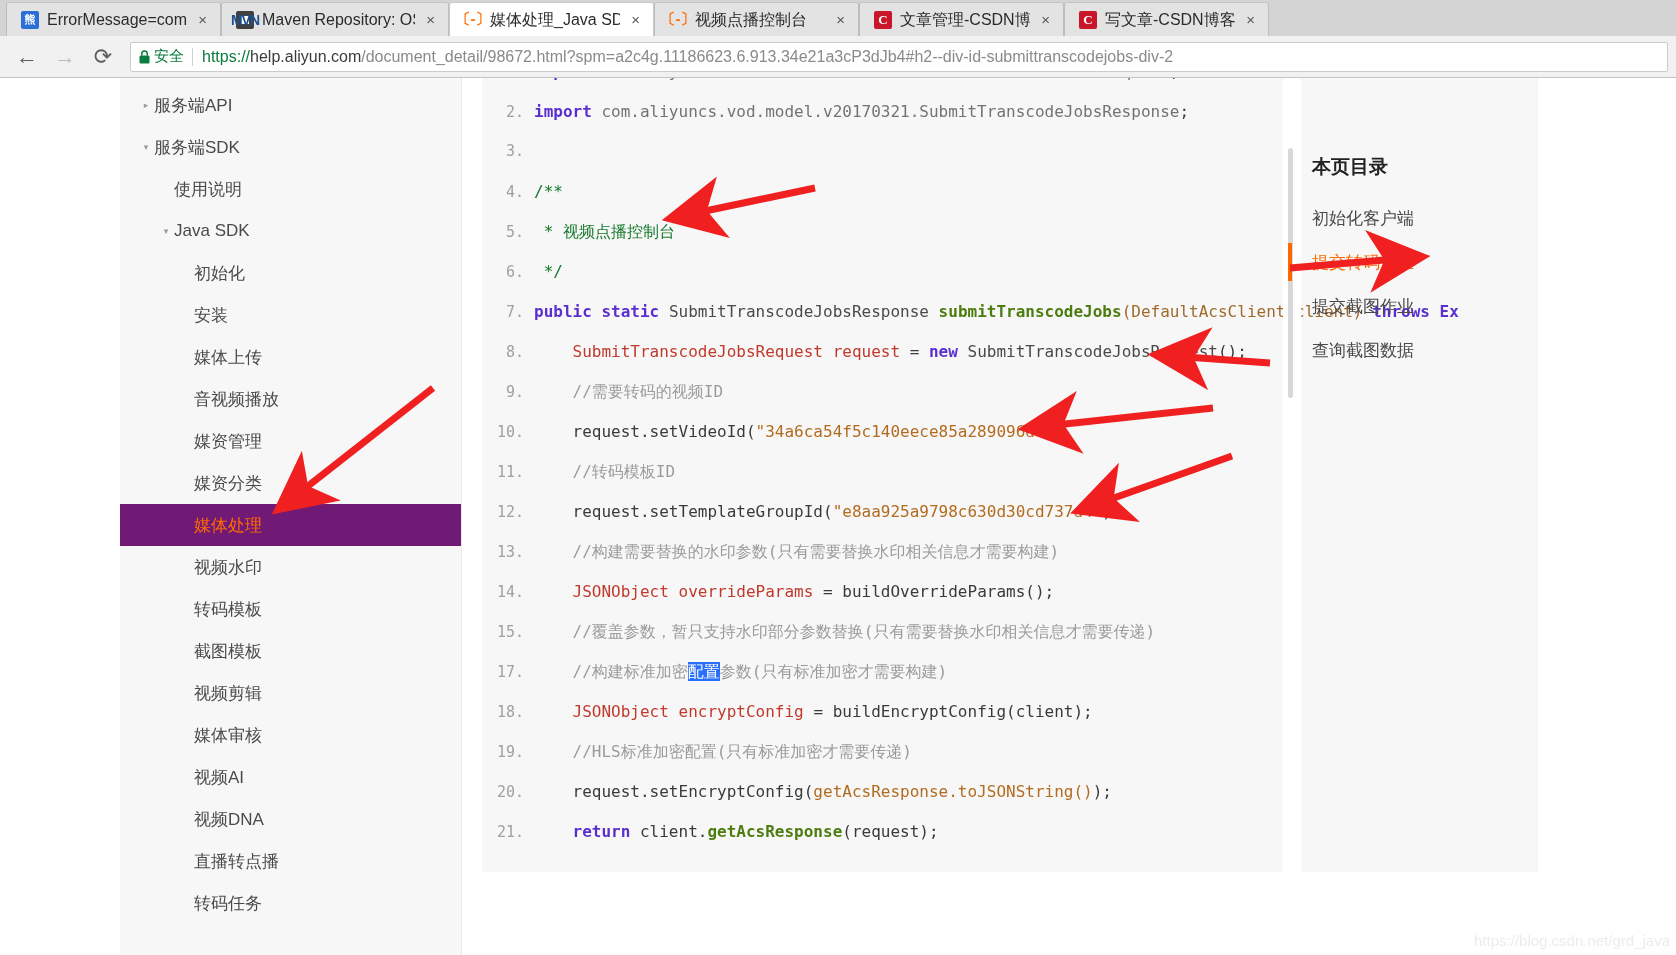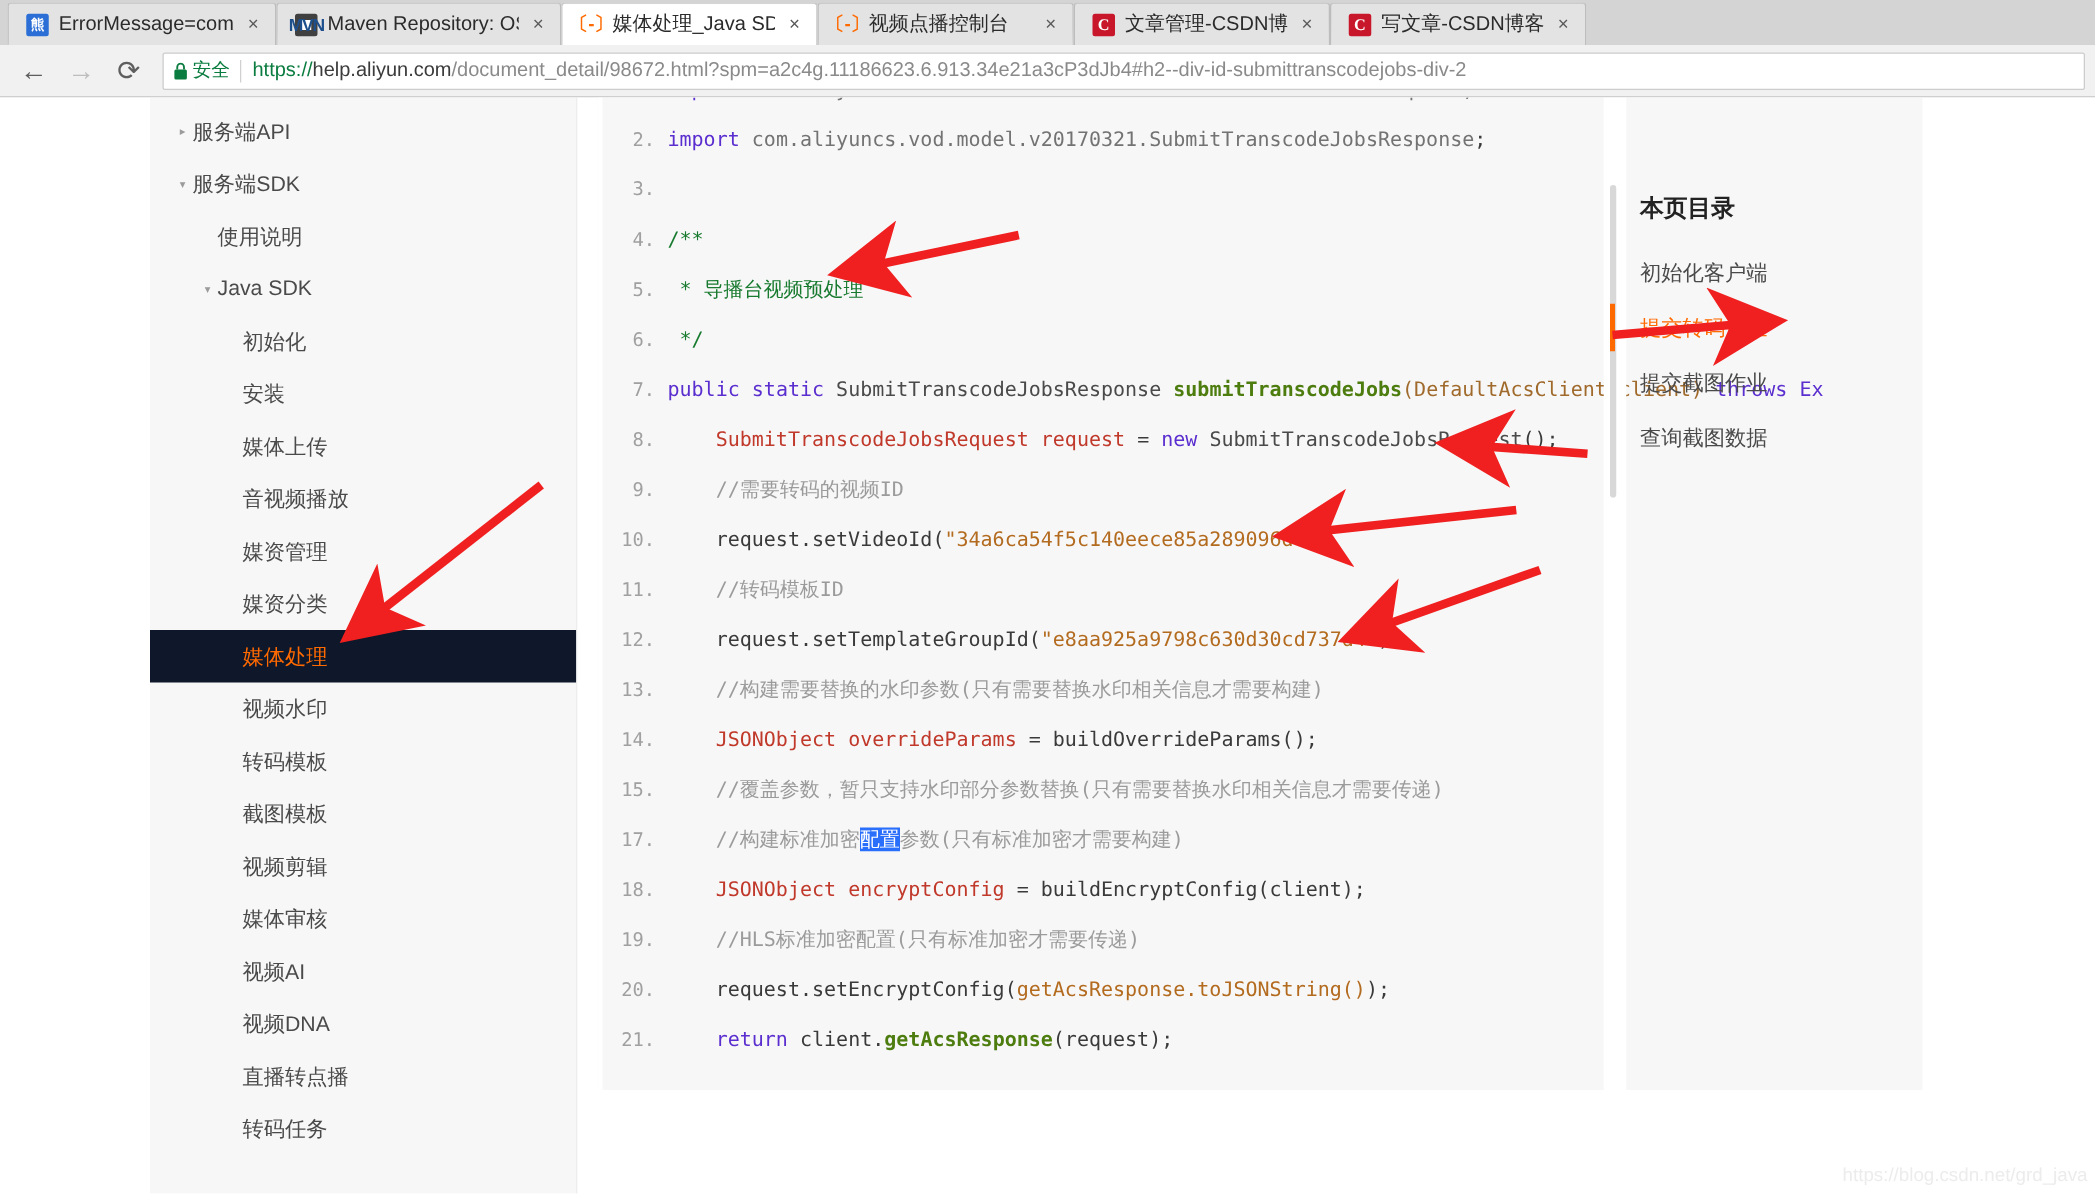--- a/index.html
+++ b/index.html
@@ -147,21 +147,21 @@
     white-space: nowrap;
   }
   .nav-item .caret {
     width: 16px;
     flex: 0 0 16px;
     font-size: 9px;
     color: #9b9b9b;
     text-align: center;
     line-height: 1;
   }
-  .nav-item.selected { background: #0f172a; }
+  .nav-item.selected { background: #701a75; }
   .nav-item.selected .nav-label { color:#ff6a00; }
   .lv1 { padding-left: 18px; }
   .lv2 { padding-left: 38px; }
   .lv3 { padding-left: 58px; }
 
   
   #content {
     flex: 1 1 auto;
     position: relative;
     background: #ffffff;
@@ -189,21 +189,21 @@
     width: 52px;
     flex: 0 0 52px;
     text-align: right;
     color: #a0a0a0;
     font-size: 15px;
     padding-right: 10px;
     font-family: "DejaVu Sans Mono", monospace;
   }
   .ln::after { content: "."; }
   .ltxt { flex: 1 1 auto; color:#4a4a4a; }
-  .k-kw   { color:#5b2fcf; font-weight:normal; }
+  .k-kw   { color:#5b2fcf; font-weight:bold; }
   .k-typ  { color:#4a4a4a; }
   .k-fn   { color:#4d7c0f; font-weight:bold; }
   .k-cls  { color:#c0392b; }
   .k-str  { color:#b36b1f; }
   .k-cmt  { color:#9b9b9b; }
   .k-com2 { color:#177a2e; }
   .k-pkg  { color:#737373; }
   .k-par  { color:#a06a2c; }
   .k-plain{ color:#3a3a3a; }
   .sel    { background:#2a6ffb; color:#ffffff; }
@@ -418,21 +418,21 @@
         <span class="nav-label">转码任务</span>
       </div>
     </div>
 
   <div id="content">
     <div id="code-block">
         <div class="code-line"><span class="ln">1</span><span class="ltxt"><span class="k-kw">import</span> <span class="k-pkg">com.aliyuncs.vod.model.v20170321.SubmitTranscodeJobsRequest</span><span class="k-plain">;</span></span></div>
         <div class="code-line"><span class="ln">2</span><span class="ltxt"><span class="k-kw">import</span> <span class="k-pkg">com.aliyuncs.vod.model.v20170321.SubmitTranscodeJobsResponse</span><span class="k-plain">;</span></span></div>
         <div class="code-line"><span class="ln">3</span><span class="ltxt"></span></div>
         <div class="code-line"><span class="ln">4</span><span class="ltxt"><span class="k-com2">/**</span></span></div>
-        <div class="code-line"><span class="ln">5</span><span class="ltxt"><span class="k-com2"> * 导播台视频预处理</span></span></div>
+        <div class="code-line"><span class="ln">5</span><span class="ltxt"><span class="k-com2"> * 视频点播控制台</span></span></div>
         <div class="code-line"><span class="ln">6</span><span class="ltxt"><span class="k-com2"> */</span></span></div>
         <div class="code-line"><span class="ln">7</span><span class="ltxt"><span class="k-kw">public</span> <span class="k-kw">static</span> <span class="k-typ">SubmitTranscodeJobsResponse</span> <span class="k-fn">submitTranscodeJobs</span><span class="k-par">(</span><span class="k-par">DefaultAcsClient client</span><span class="k-par">)</span> <span class="k-kw">throws</span> <span class="k-kw">Ex</span></span></div>
         <div class="code-line"><span class="ln">8</span><span class="ltxt">    <span class="k-cls">SubmitTranscodeJobsRequest</span> <span class="k-cls">request</span> <span class="k-plain">=</span> <span class="k-kw">new</span> <span class="k-typ">SubmitTranscodeJobsRequest</span><span class="k-plain">();</span></span></div>
         <div class="code-line"><span class="ln">9</span><span class="ltxt">    <span class="k-cmt">//需要转码的视频ID</span></span></div>
         <div class="code-line"><span class="ln">10</span><span class="ltxt">    <span class="k-plain">request.setVideoId(</span><span class="k-str">"34a6ca54f5c140eece85a289096d"</span><span class="k-plain">);</span></span></div>
         <div class="code-line"><span class="ln">11</span><span class="ltxt">    <span class="k-cmt">//转码模板ID</span></span></div>
         <div class="code-line"><span class="ln">12</span><span class="ltxt">    <span class="k-plain">request.setTemplateGroupId(</span><span class="k-str">"e8aa925a9798c630d30cd737d4"</span><span class="k-plain">);</span></span></div>
         <div class="code-line"><span class="ln">13</span><span class="ltxt">    <span class="k-cmt">//构建需要替换的水印参数(只有需要替换水印相关信息才需要构建)</span></span></div>
         <div class="code-line"><span class="ln">14</span><span class="ltxt">    <span class="k-cls">JSONObject</span> <span class="k-cls">overrideParams</span> <span class="k-plain">= buildOverrideParams();</span></span></div>
         <div class="code-line"><span class="ln">15</span><span class="ltxt">    <span class="k-cmt">//覆盖参数，暂只支持水印部分参数替换(只有需要替换水印相关信息才需要传递)</span></span></div>

